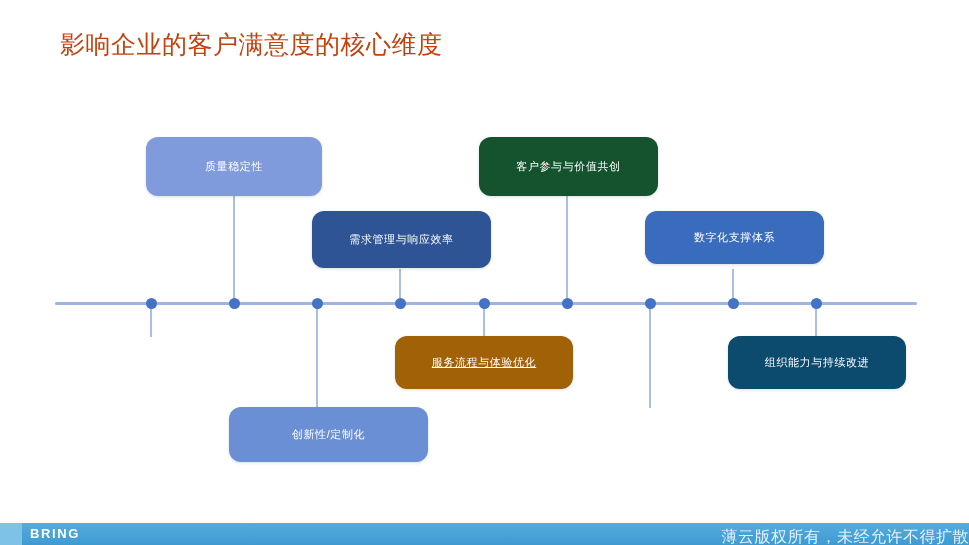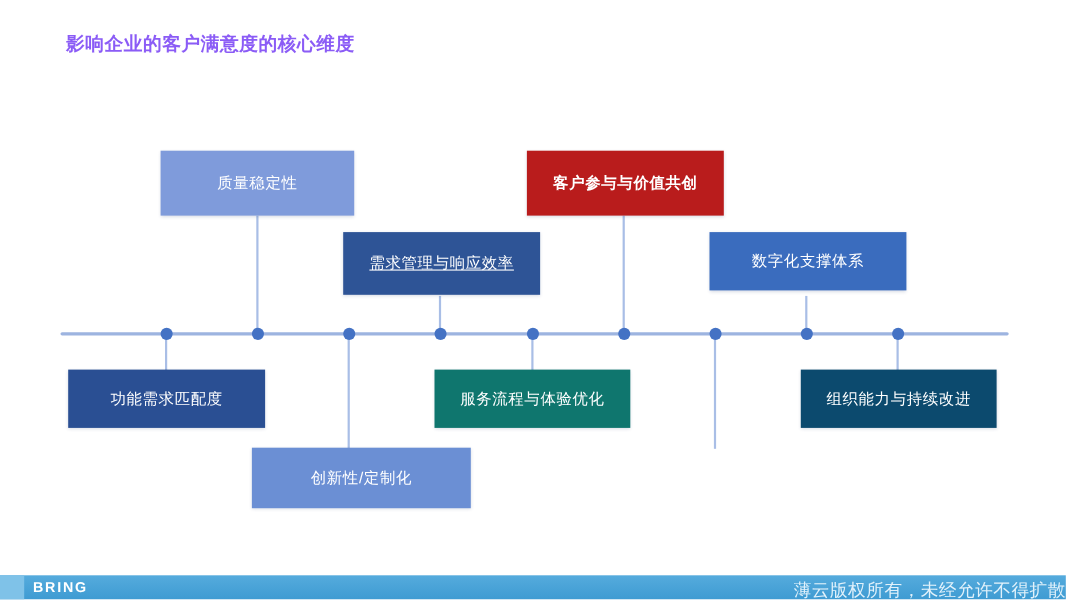--- a/index.html
+++ b/index.html
@@ -5,44 +5,44 @@
   html,body{margin:0;padding:0;}
   body{
     width:969px;height:545px;background:#ffffff;
     font-family:"Liberation Sans","DejaVu Sans",sans-serif;
     overflow:hidden;position:relative;
   }
   .slide{position:absolute;inset:0;background:#fff;}
 
   .title{
     position:absolute;left:60px;top:28px;
-    font-size:17px;font-weight:bold;color:#8b5cf6;
+    font-size:25px;font-weight:normal;color:#c2410c;
     letter-spacing:0.5px;white-space:nowrap;
   }
 
   
   .axis{
     position:absolute;left:55px;top:302px;width:862px;height:3px;
     background:#9db4e0;border-radius:2px;
   }
   .dot{
     position:absolute;width:11px;height:11px;border-radius:50%;
     background:#4472c4;top:298px;margin-left:-5px;
   }
   .stem{
     position:absolute;width:2px;background:#a9bee6;
     margin-left:-1px;
   }
 
   
   .node{
     position:absolute;
-    border-radius:0;
+    border-radius:12px;
     display:flex;align-items:center;justify-content:center;
-    color:#ffffff;font-size:14px;font-weight:500;
+    color:#ffffff;font-size:11px;font-weight:500;
     letter-spacing:0.6px;
     box-shadow:0 1px 3px rgba(40,60,110,0.18);
     box-sizing:border-box;padding:0 10px;text-align:center;
     line-height:1.2;
   }
   .c-light{background:#7f9bdb;}
 
   
   .footer{
     position:absolute;left:0;bottom:0;width:969px;height:22px;
@@ -86,31 +86,30 @@
   <div class="dot" style="left:317px;"></div>
   <div class="dot" style="left:400px;"></div>
   <div class="dot" style="left:484px;"></div>
   <div class="dot" style="left:567px;"></div>
   <div class="dot" style="left:650px;"></div>
   <div class="dot" style="left:733px;"></div>
   <div class="dot" style="left:816px;"></div>
 
   <div class="node c-light" style="left:146px;top:137px;width:176px;height:59px;">质量稳定性</div>
 
-  <div class="node" style="left:312px;top:211px;width:179px;height:57px;background:#2e5496;text-decoration:underline;">需求管理与响应效率</div>
+  <div class="node" style="left:312px;top:211px;width:179px;height:57px;background:#2e5496;">需求管理与响应效率</div>
 
-  <div class="node" style="left:479px;top:137px;width:179px;height:59px;background:#b91c1c;font-weight:bold;">客户参与与价值共创</div>
+  <div class="node" style="left:479px;top:137px;width:179px;height:59px;background:#14532d;">客户参与与价值共创</div>
 
   <div class="node" style="left:645px;top:211px;width:179px;height:53px;background:#3a6cbe;">数字化支撑体系</div>
 
-  <div class="node" style="left:62px;top:336px;width:179px;height:53px;background:#2a4f93;">功能需求匹配度</div>
 
   <div class="node" style="left:229px;top:407px;width:199px;height:55px;background:#6b8fd4;">创新性/定制化</div>
 
-  <div class="node" style="left:395px;top:336px;width:178px;height:53px;background:#0f766e;">服务流程与体验优化</div>
+  <div class="node" style="left:395px;top:336px;width:178px;height:53px;background:#a16207;text-decoration:underline;">服务流程与体验优化</div>
 
 
   <div class="node" style="left:728px;top:336px;width:178px;height:53px;background:#0c4a6e;">组织能力与持续改进</div>
 
   <div class="footer">
     <div class="footer-tick"></div>
     <div class="brand">BRING</div>
     <div class="copyright">薄云版权所有，未经允许不得扩散</div>
   </div>
 

